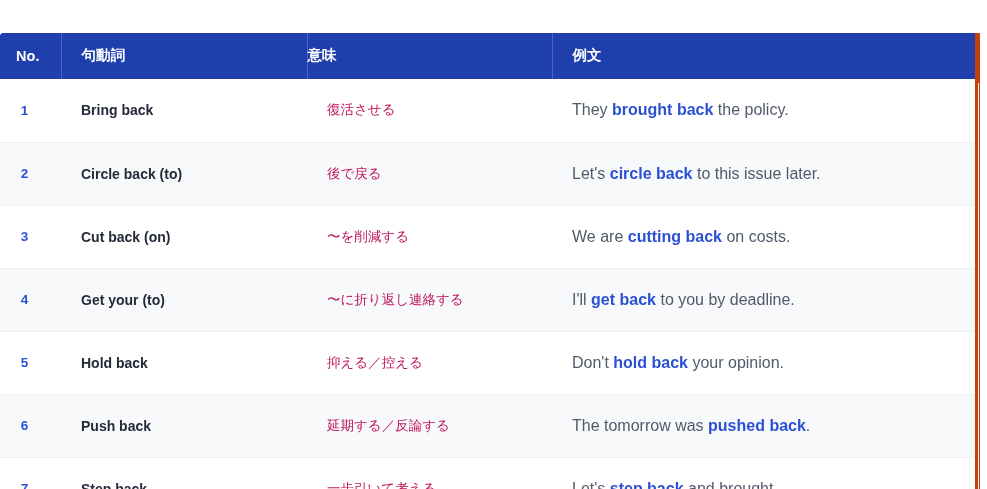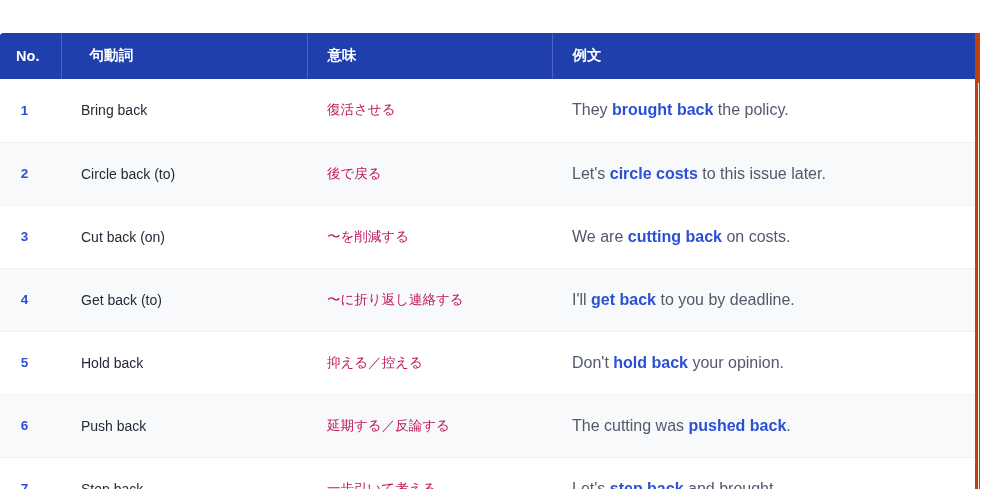--- a/index.html
+++ b/index.html
@@ -41,22 +41,22 @@
     font-size: 14.5px;
     font-weight: bold;
     text-align: left;
     padding: 13px 0 14px 0;
     vertical-align: middle;
     border-right: 1px solid #4a63c4;
     white-space: nowrap;
     letter-spacing: 0.1px;
   }
   thead th.col-no      { width: 61px;  padding-left: 16px; box-sizing: border-box; }
-  thead th.col-phrase  { width: 246px; padding-left: 28px; box-sizing: border-box; }
-  thead th.col-meaning { width: 245px; padding-left: 20px; box-sizing: border-box; }
+  thead th.col-phrase  { width: 246px; padding-left: 20px; box-sizing: border-box; }
+  thead th.col-meaning { width: 245px; box-sizing: border-box; }
   thead th.col-example { width: 425px; padding-left: 20px; box-sizing: border-box; border-right: none; }
 
   thead th:first-child { border-top-left-radius: 4px; }
   thead th:last-child  { border-top-right-radius: 4px; }
 
   
   tbody tr {
     background: #ffffff;
     border-bottom: 1px solid #f0f1f5;
   }
@@ -77,21 +77,21 @@
     color: #2b50d4;
     font-size: 13.5px;
     font-weight: bold;
     padding-right: 12px;
   }
   td.cell-phrase {
     width: 246px;
     padding-left: 20px;
     color: #242a38;
     font-size: 14px;
-    font-weight: normal;
+    font-weight: bold;
   }
   td.cell-meaning {
     width: 245px;
     padding-left: 20px;
     color: #be185d;
     font-size: 13.5px;
     font-weight: normal;
   }
   td.cell-example {
     width: 425px;
@@ -135,49 +135,49 @@
         <td class="cell-no">1</td>
         <td class="cell-phrase">Bring back</td>
         <td class="cell-meaning">復活させる</td>
         <td class="cell-example"><span>They </span><span class="hl">brought back</span><span> the policy.</span></td>
       </tr>
 
       <tr class="striped">
         <td class="cell-no">2</td>
         <td class="cell-phrase">Circle back (to)</td>
         <td class="cell-meaning">後で戻る</td>
-        <td class="cell-example"><span>Let's </span><span class="hl">circle costs</span><span> to this issue later.</span></td>
+        <td class="cell-example"><span>Let's </span><span class="hl">circle back</span><span> to this issue later.</span></td>
       </tr>
 
       <tr>
         <td class="cell-no">3</td>
         <td class="cell-phrase">Cut back (on)</td>
         <td class="cell-meaning">〜を削減する</td>
         <td class="cell-example"><span>We are </span><span class="hl">cutting back</span><span> on costs.</span></td>
       </tr>
 
       <tr class="striped">
         <td class="cell-no">4</td>
-        <td class="cell-phrase">Get back (to)</td>
+        <td class="cell-phrase">Get your (to)</td>
         <td class="cell-meaning">〜に折り返し連絡する</td>
         <td class="cell-example"><span>I'll </span><span class="hl">get back</span><span> to you by deadline.</span></td>
       </tr>
 
       <tr>
         <td class="cell-no">5</td>
         <td class="cell-phrase">Hold back</td>
         <td class="cell-meaning">抑える／控える</td>
         <td class="cell-example"><span>Don't </span><span class="hl">hold back</span><span> your opinion.</span></td>
       </tr>
 
       <tr class="striped">
         <td class="cell-no">6</td>
         <td class="cell-phrase">Push back</td>
         <td class="cell-meaning">延期する／反論する</td>
-        <td class="cell-example"><span>The cutting was </span><span class="hl">pushed back</span><span>.</span></td>
+        <td class="cell-example"><span>The tomorrow was </span><span class="hl">pushed back</span><span>.</span></td>
       </tr>
 
       <tr>
         <td class="cell-no">7</td>
         <td class="cell-phrase">Step back</td>
         <td class="cell-meaning">一歩引いて考える</td>
         <td class="cell-example"><span>Let's </span><span class="hl">step back</span><span> and brought.</span></td>
       </tr>
 
     </tbody>

